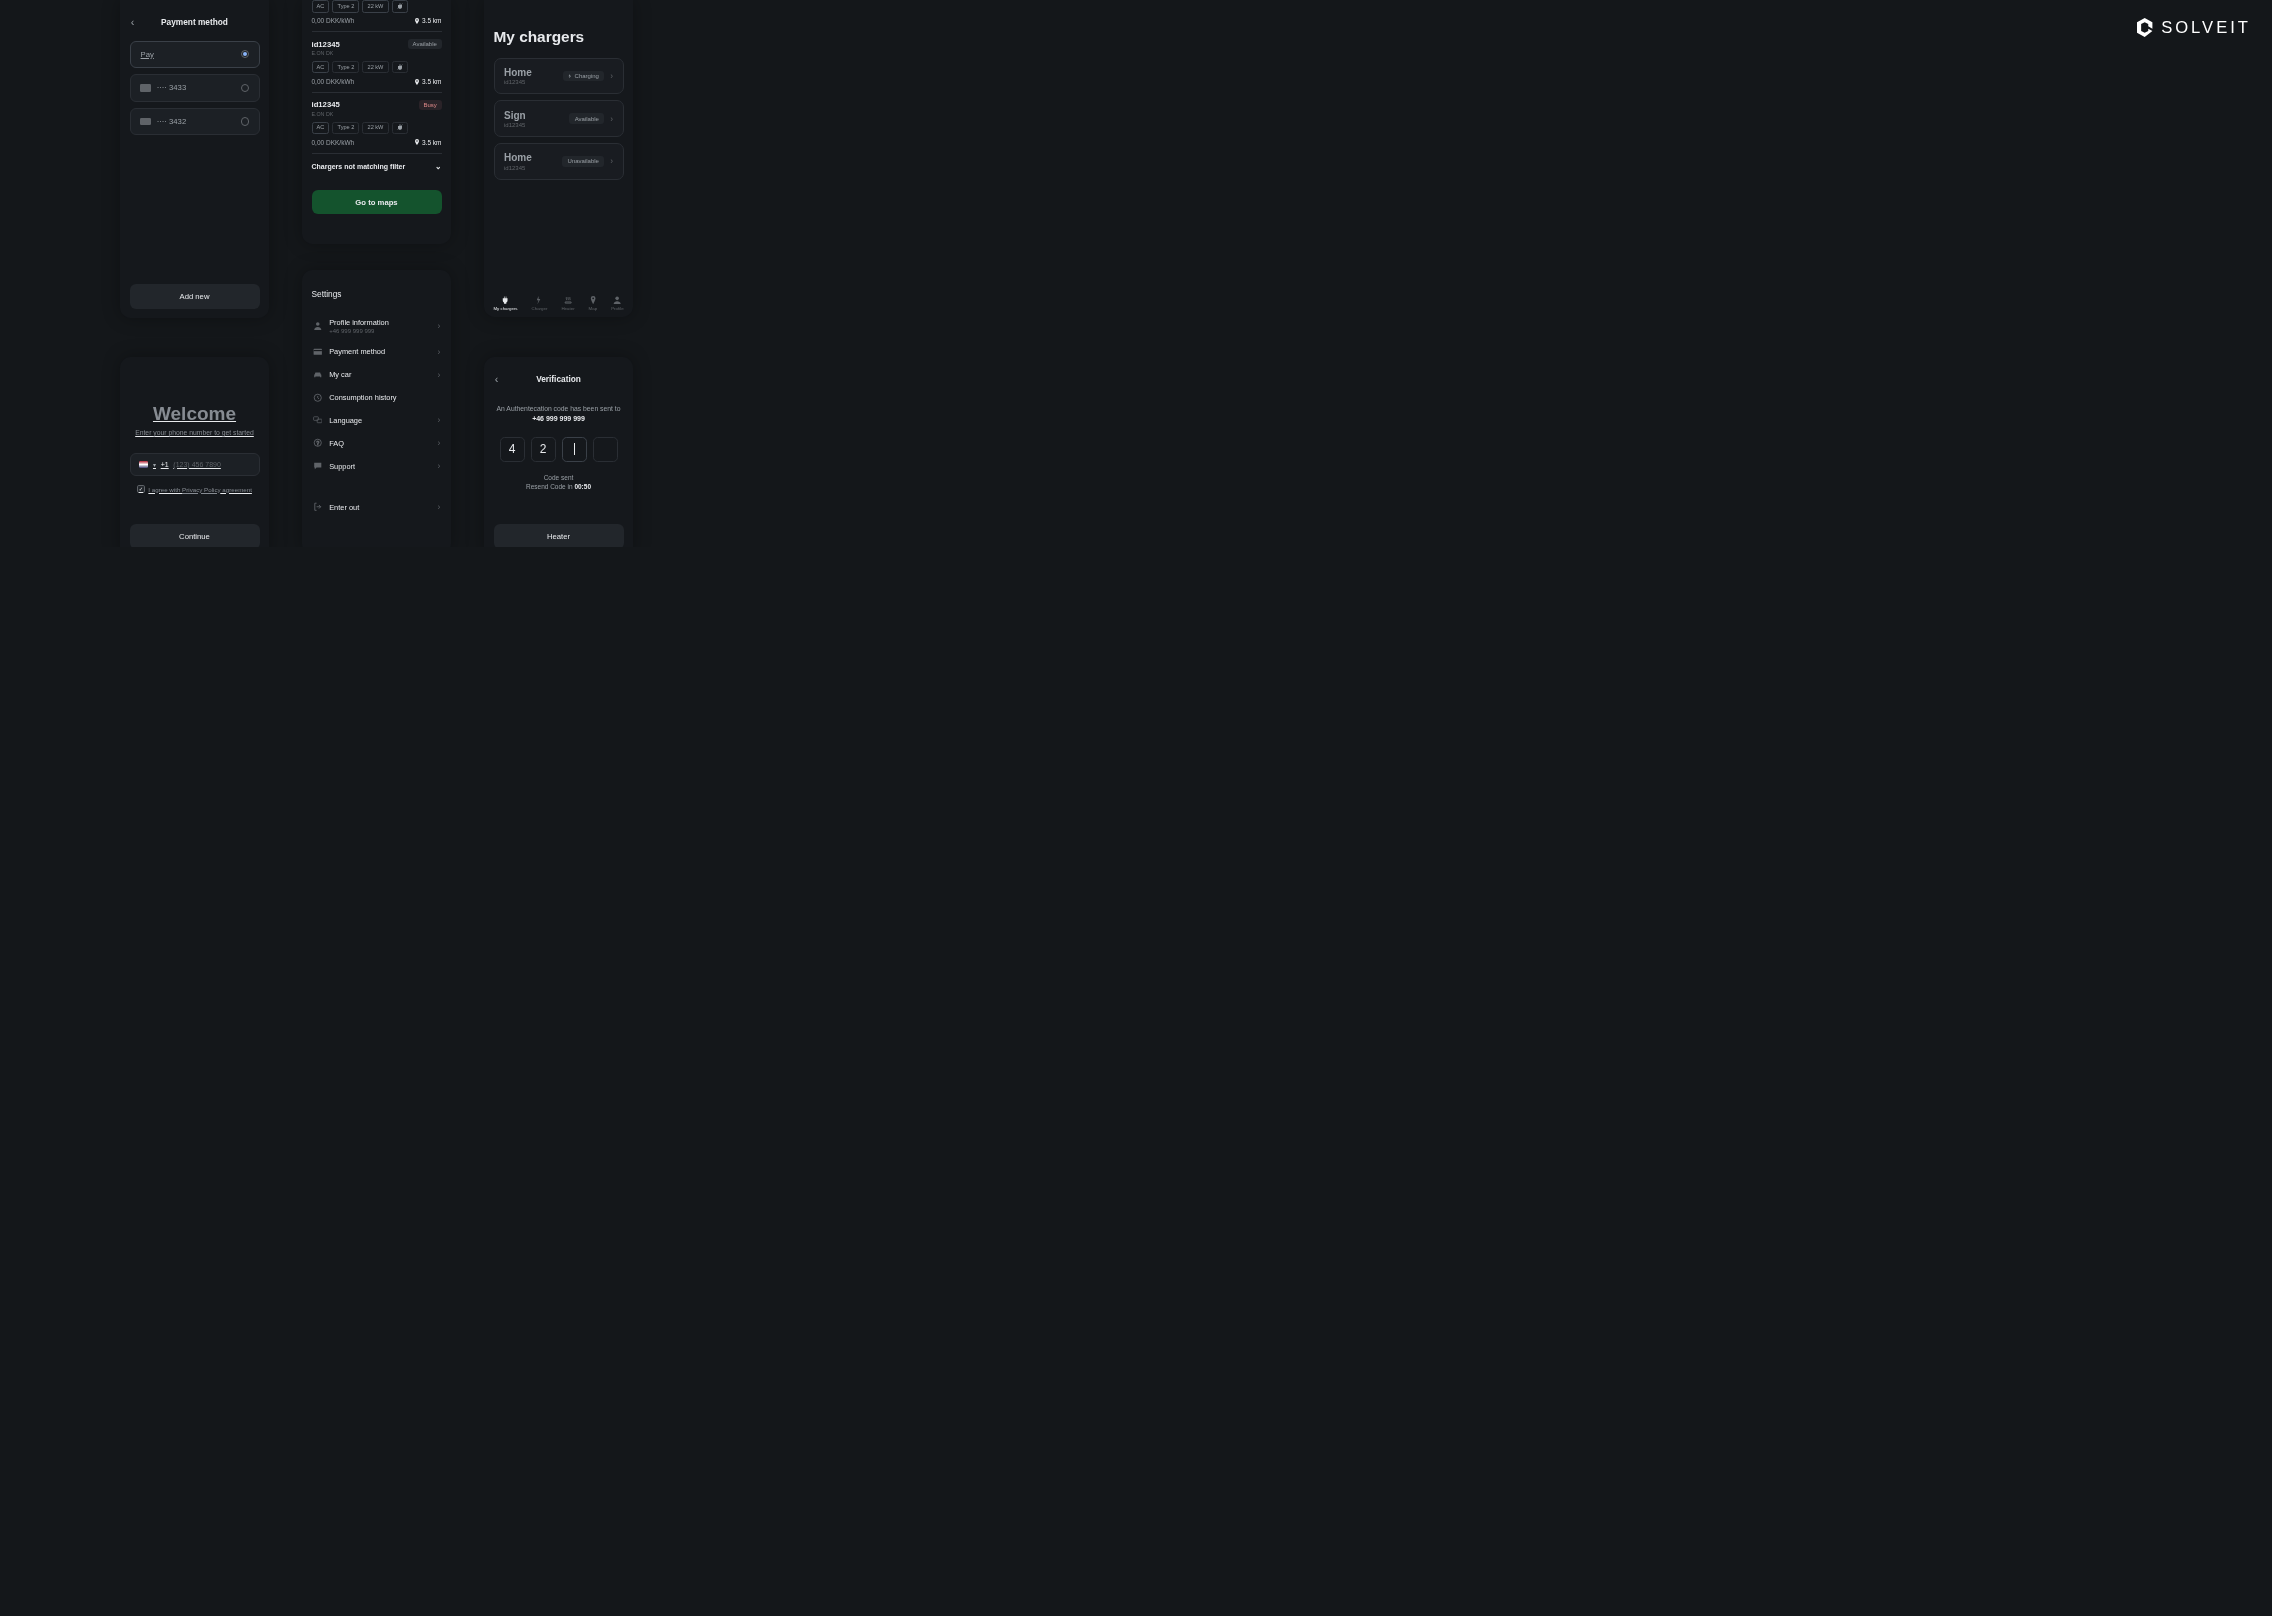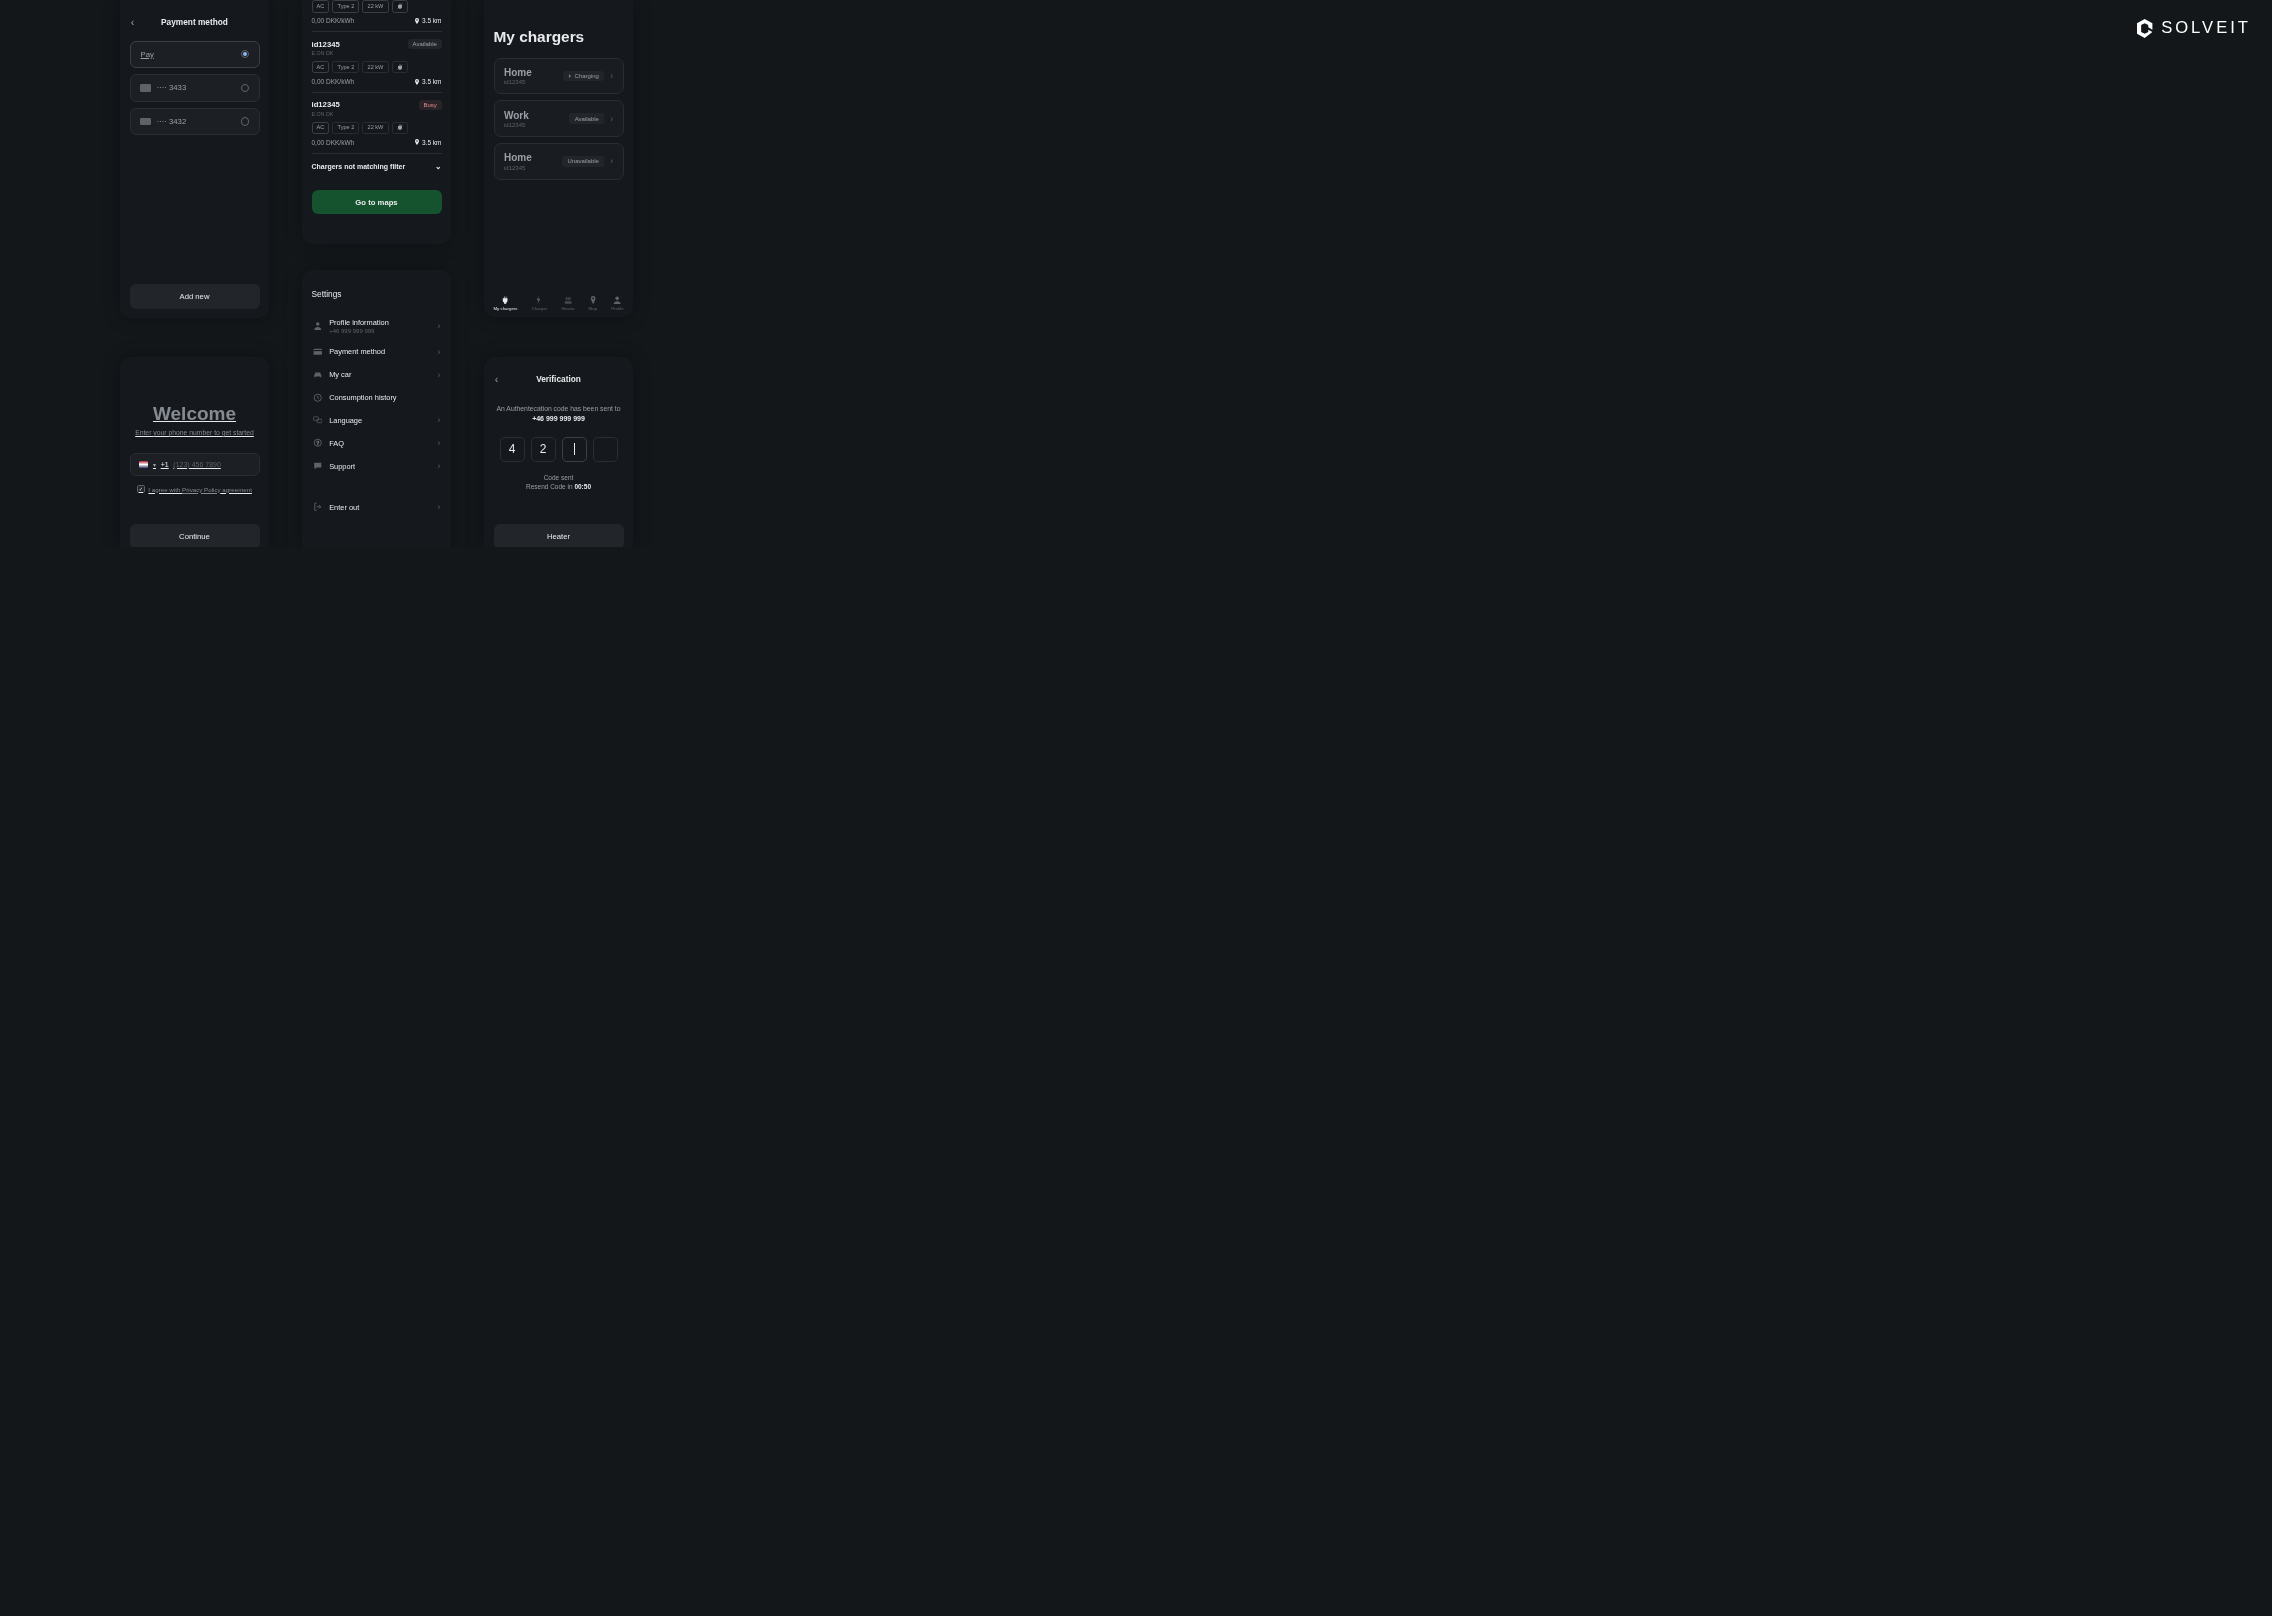--- a/index.html
+++ b/index.html
@@ -9,21 +9,20 @@
   color: #e8eaed;
   min-height: 547px;
   position: relative;
   overflow: hidden;
 }
 .logo {
   position: absolute;
   top: 18px;
   right: 21px;
   display: flex;
-  align-items: center;
   gap: 8.3px;
 }
 .logo-icon {
   width: 15.4px;
   height: 19px;
 }
 .logo-text {
   font-size: 16.6px;
   font-weight: 400;
   letter-spacing: 3px;
@@ -501,21 +500,21 @@
             <path d="M3 0L1 4h2l-1 4 3-5H3z"></path>
           </svg>
           <span>Charging</span>
         </span>
       <span class="chevron">›</span>
     </div>
   </div>
 
   <div class="mc-item">
     <div>
-      <div class="mc-name">Work</div>
+      <div class="mc-name">Sign</div>
       <div class="mc-id">id12345</div>
     </div>
     <div class="mc-right">
       <span class="mc-badge">Available</span>
       <span class="chevron">›</span>
     </div>
   </div>
 
   <div class="mc-item">
     <div>

